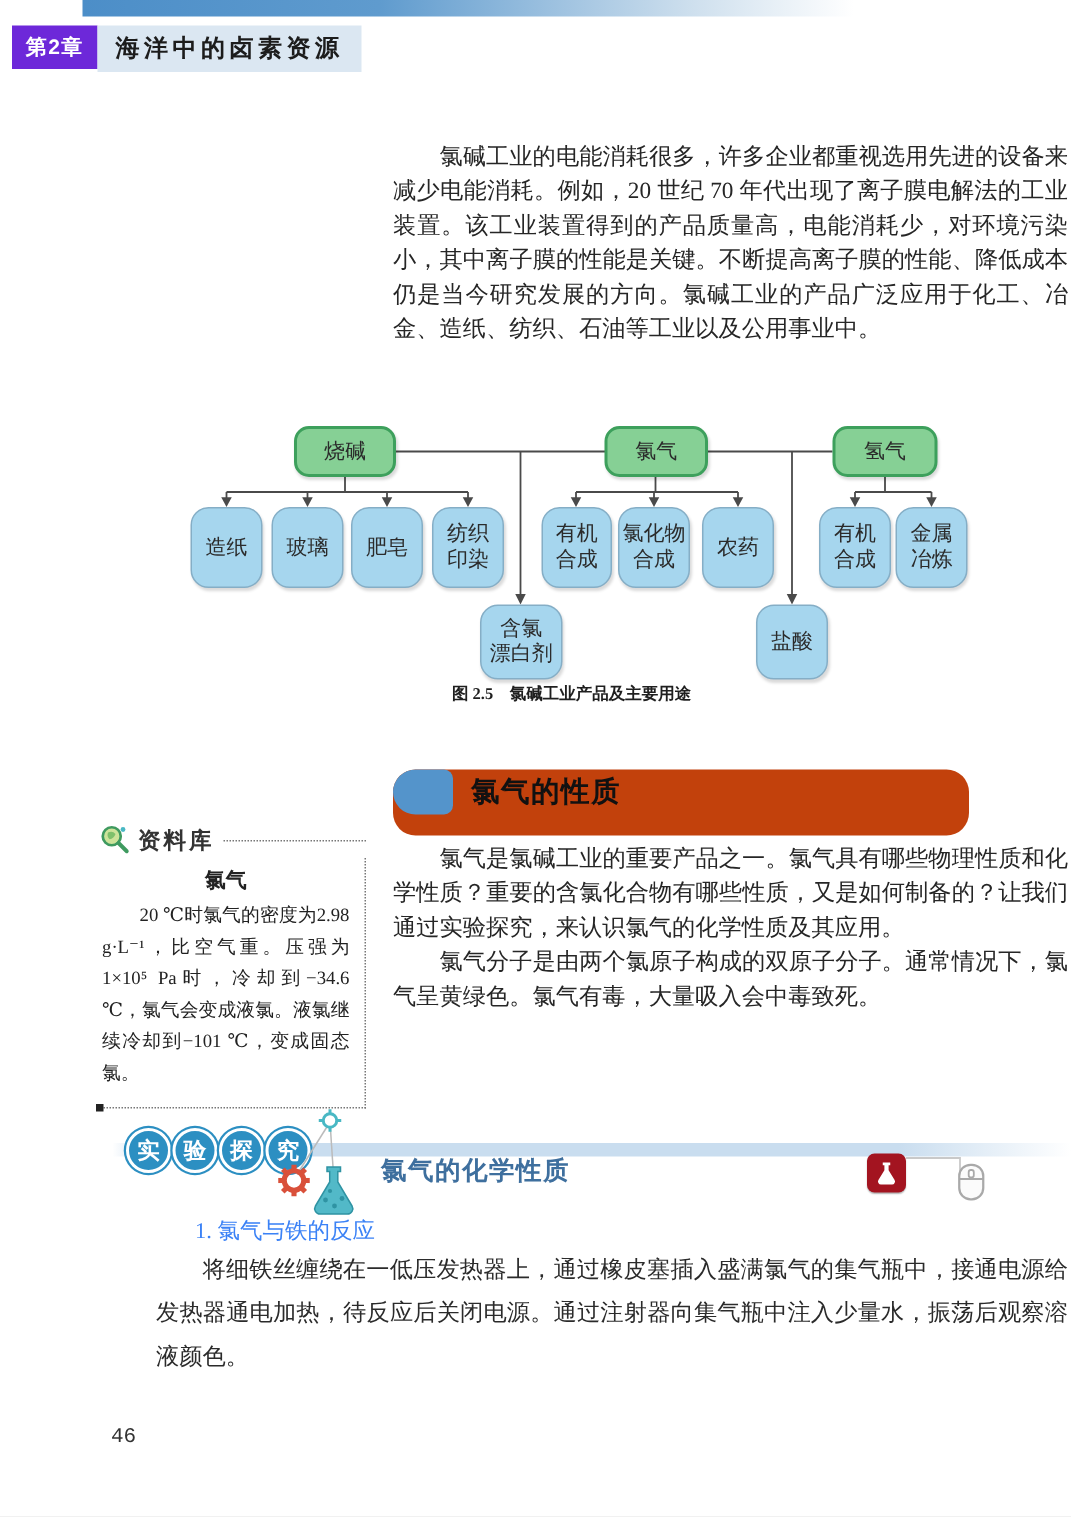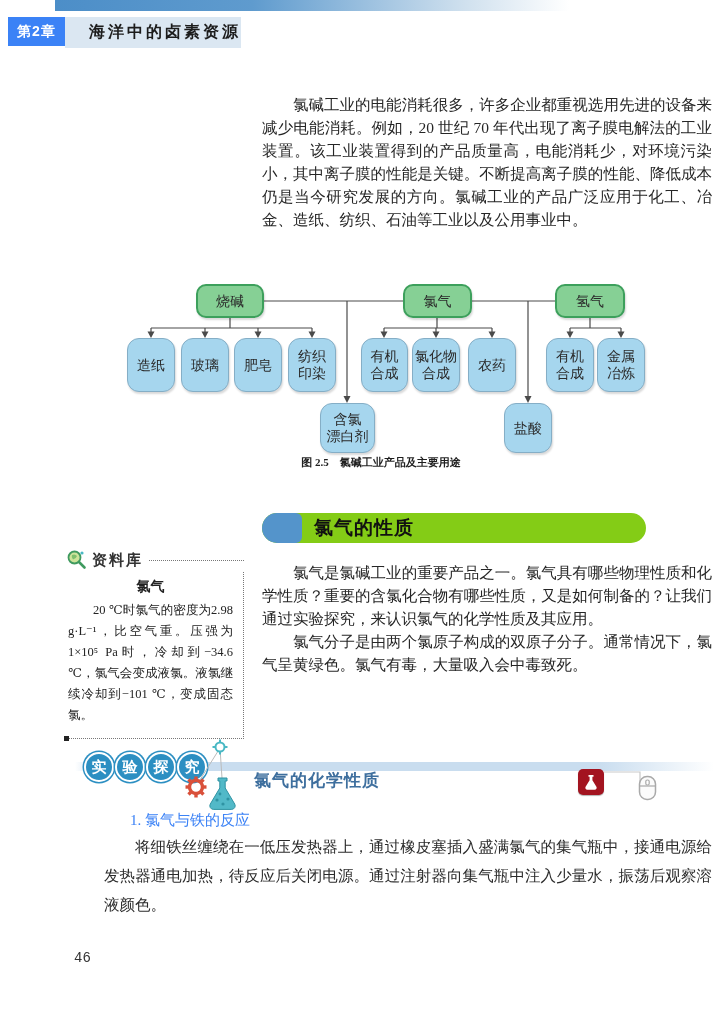--- a/index.html
+++ b/index.html
@@ -6,46 +6,46 @@
   .page{position:relative;width:714px;height:1011px;background:#ffffff;margin:0 auto;
         font-family:"Liberation Serif","DejaVu Serif",serif;color:#262626;overflow:hidden;}
 
   
   .top-bar{position:absolute;left:55px;top:0;width:659px;height:11px;
            background:linear-gradient(90deg,#4c8ec8 0%,#5f9bce 30%,#cfe0ee 62%,#ffffff 78%);}
 
   
   .chapter-row{position:absolute;left:8px;top:17px;display:flex;align-items:stretch;
                font-family:"Liberation Sans","DejaVu Sans",sans-serif;}
-  .chapter-num{width:57px;height:29px;background:#3b82f6;color:#fff;font-weight:bold;
+  .chapter-num{width:57px;height:29px;background:#6d28d9;color:#fff;font-weight:bold;
                font-size:14px;display:flex;align-items:center;justify-content:center;letter-spacing:1px;}
   .chapter-title{width:176px;height:31px;background:#dbe7f2;color:#1c1c1c;font-weight:bold;
-                 font-size:16px;display:flex;align-items:center;padding-left:24px;letter-spacing:3px;box-sizing:border-box;}
+                 font-size:16px;display:flex;align-items:center;padding-left:12px;letter-spacing:3px;box-sizing:border-box;}
 
   
   .para{text-align:justify;text-indent:2em;font-size:15.5px;line-height:23px;}
   .intro-para{position:absolute;left:262px;top:93px;width:450px;}
   .main-paras{position:absolute;left:262px;top:561px;width:450px;}
 
   
   .figure{position:absolute;left:110px;top:276px;width:604px;height:200px;}
   .fig-svg{position:absolute;left:0;top:0;}
   .node{position:absolute;display:flex;align-items:center;justify-content:center;
         text-align:center;white-space:pre-line;font-size:14px;line-height:17px;color:#2b2b2b;
         box-sizing:border-box;font-family:"Liberation Serif","DejaVu Serif",serif;}
   .node-green{background:#86d095;border:2px solid #3da05c;border-radius:10px;
               box-shadow:1px 2px 2px rgba(0,0,0,0.15);}
   .node-blue{background:#a6d6ee;border:1.5px solid #85aec6;border-radius:12px;
              box-shadow:1px 2px 2px rgba(0,0,0,0.15);}
   .fig-caption{position:absolute;left:71px;top:179px;width:400px;text-align:center;
                font-weight:bold;font-size:11px;color:#1f1f1f;}
 
   
-  .section-heading{position:absolute;left:262px;top:513px;width:384px;height:30px;
-                   background:#84cc16;border-radius:15px;}
+  .section-heading{position:absolute;left:262px;top:513px;width:384px;height:44px;
+                   background:#c2410c;border-radius:15px;}
   .section-heading .tab{position:absolute;left:0;top:0;width:40px;height:30px;background:#5494cb;
                         border-radius:15px 6px 6px 15px;}
   .section-heading .txt{position:absolute;left:52px;top:2px;font-size:19px;font-weight:bold;color:#111;
                         font-family:"Liberation Sans","DejaVu Sans",sans-serif;letter-spacing:1px;}
 
   
   .sidebar{position:absolute;left:66px;top:548px;width:178px;}
   .sidebar-head{display:flex;align-items:center;height:24px;}
   .sidebar-label{font-weight:bold;font-size:15px;color:#333;letter-spacing:2px;margin-left:4px;
                  font-family:"Liberation Sans","DejaVu Sans",sans-serif;}

